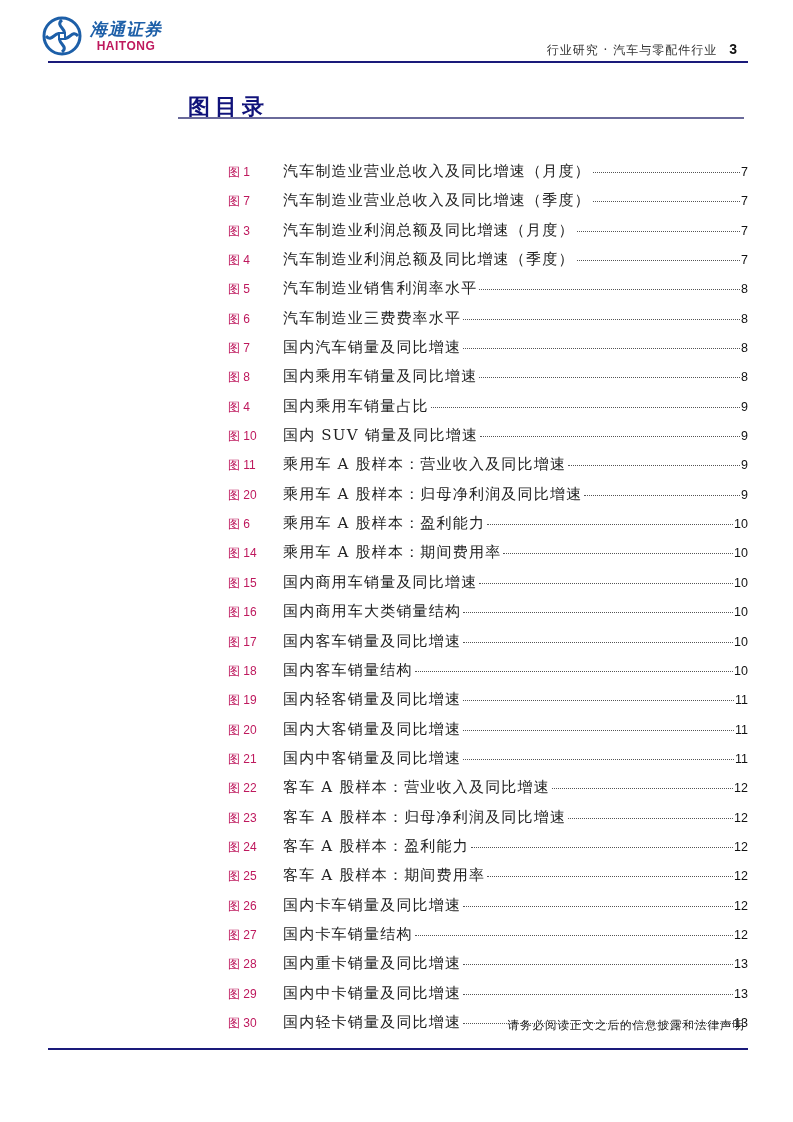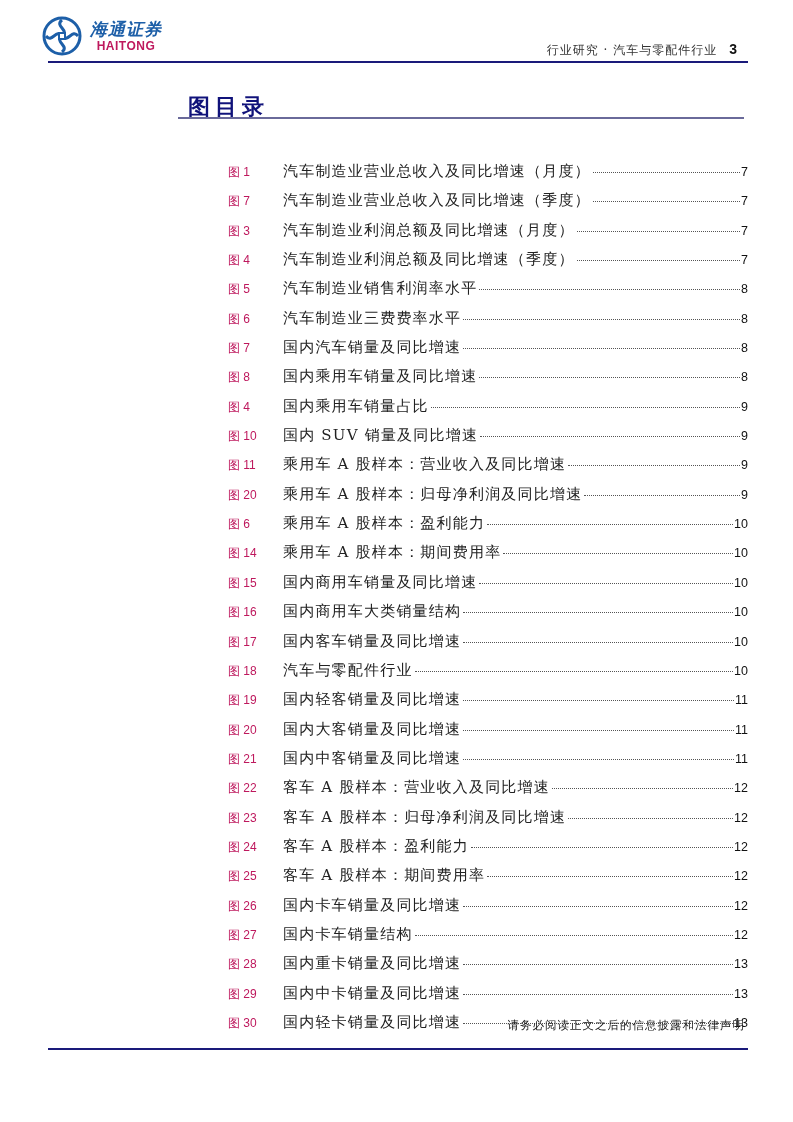--- a/index.html
+++ b/index.html
@@ -148,21 +148,21 @@
       <span class="toc-page">10</span>
     </div>
     <div class="toc-row">
       <span class="toc-label">图 17</span>
       <span class="toc-title">国内客车销量及同比增速</span>
       <span class="toc-dots"></span>
       <span class="toc-page">10</span>
     </div>
     <div class="toc-row">
       <span class="toc-label">图 18</span>
-      <span class="toc-title">汽车与零配件行业</span>
+      <span class="toc-title">国内客车销量结构</span>
       <span class="toc-dots"></span>
       <span class="toc-page">10</span>
     </div>
     <div class="toc-row">
       <span class="toc-label">图 19</span>
       <span class="toc-title">国内轻客销量及同比增速</span>
       <span class="toc-dots"></span>
       <span class="toc-page">11</span>
     </div>
     <div class="toc-row">

